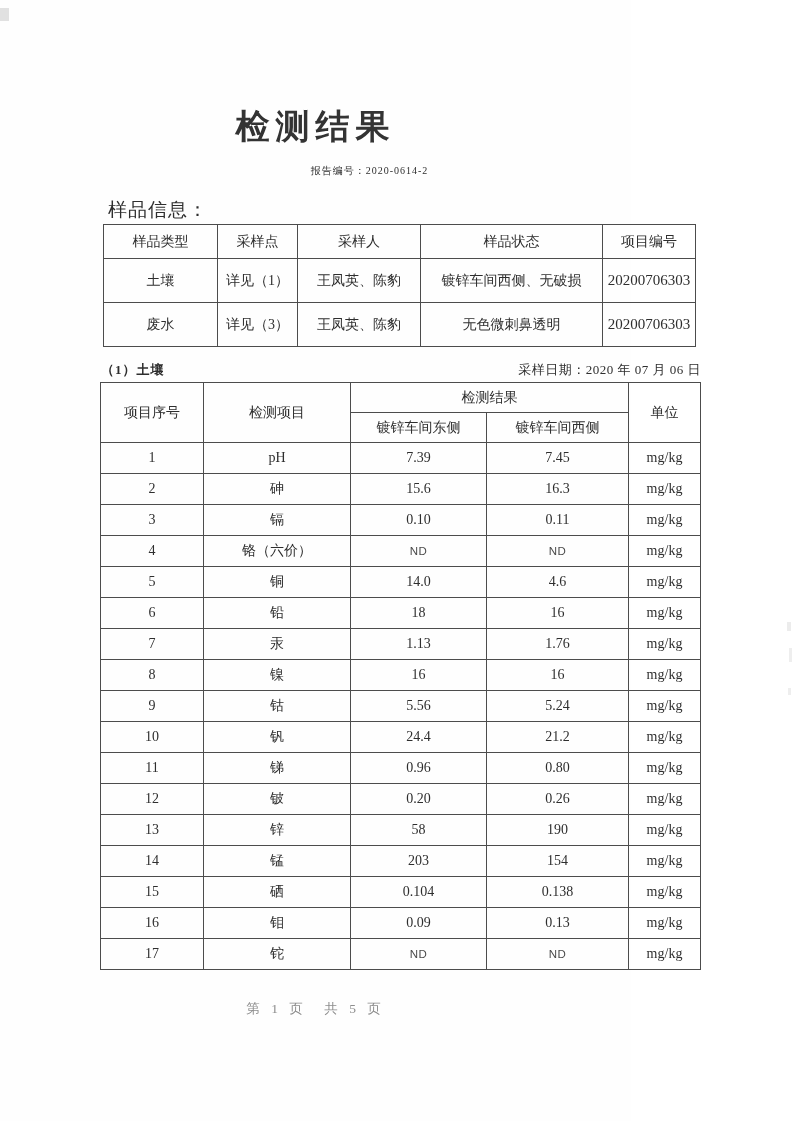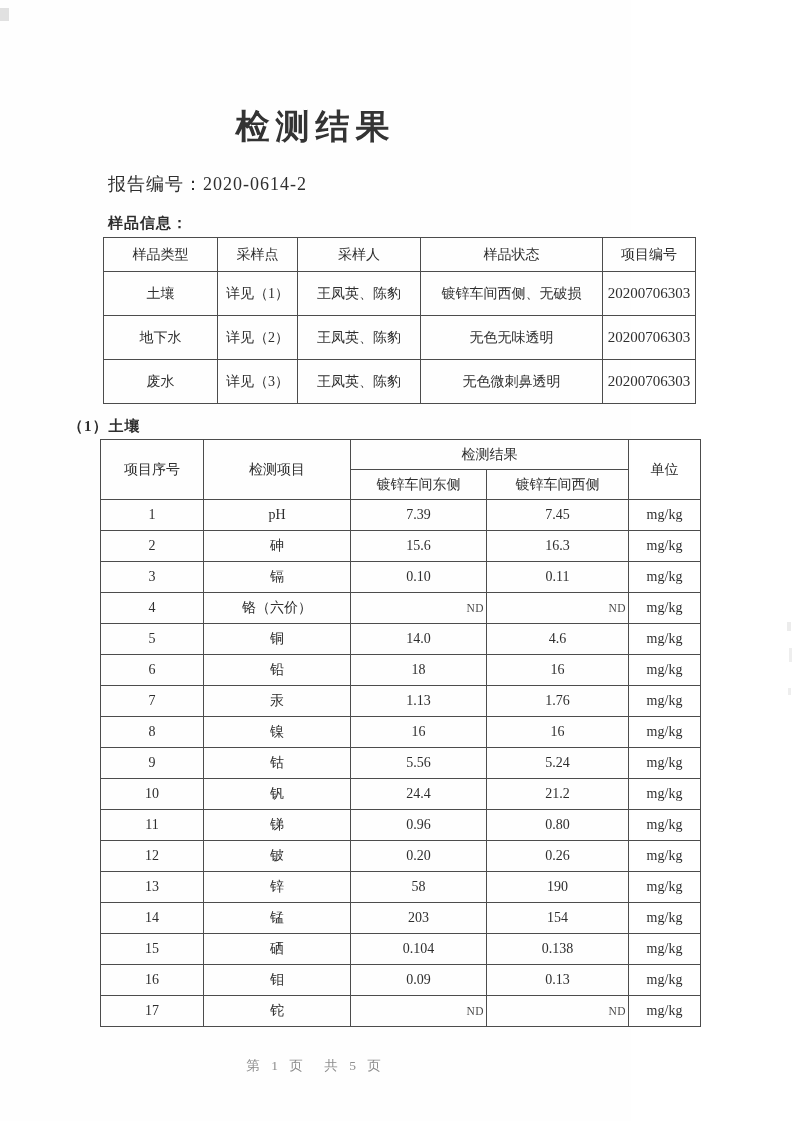--- a/index.html
+++ b/index.html
@@ -32,30 +32,31 @@
     margin: 0;
     padding-top: 104px;
     text-align: center;
     font-size: 34px;
     line-height: 46px;
     font-weight: 600;
     letter-spacing: 6px;
     color: #333333;
   }
   .report-line {
-    margin: 23px 0 0 108px;
-    font-size: 18px;
+    margin: 10px 0 0 108px;
+    font-size: 10px;
     line-height: 22px;
     letter-spacing: 1px;
+    text-align: center;
   }
   .sample-heading {
     margin: 17px 0 0 108px;
-    font-size: 15px;
+    font-size: 19px;
     line-height: 22px;
-    font-weight: bold;
+    font-weight: normal;
     letter-spacing: 1px;
   }
   table {
     border-collapse: collapse;
     table-layout: fixed;
   }
   th, td {
     border: 1px solid #4c4c4c;
     text-align: center;
     vertical-align: middle;
@@ -69,42 +70,41 @@
     margin: 3px 0 0 103px;
     width: 592px;
     padding-left: 43px;
   }
   table.t1 th { height: 33px; }
   table.t1 td { height: 43px; font-family: Liberation Serif, serif; }
   table.t1 td.num { font-size: 15px; }
 
   .soil-row {
     width: 600px;
-    margin: 12px 0 0 68px;
+    margin: 12px 0 0 101px;
     display: flex;
     justify-content: space-between;
     align-items: baseline;
-    font-size: 15px;
+    font-size: 13px;
     line-height: 21px;
   }
   .soil-row .left { font-weight: bold; letter-spacing: 1px; }
   .soil-row .right { letter-spacing: .5px; }
 
   table.t2 {
     margin: 2px 0 0 100px;
     width: 600px;
   }
   table.t2 th { height: 29px; }
   table.t2 td { height: 30px; }
   td.nd {
-    font-family: Liberation Serif, serif;
+    font-family: Liberation Sans, sans-serif;
     font-size: 11.5px;
     color: #4a4a4a;
     letter-spacing: .5px;
-    text-align: right;
   }
   .page-footer {
     margin-top: 30px;
     text-align: center;
     font-size: 13.5px;
     color: #8d8d8d;
     letter-spacing: 4px;
   }
 </style>
 </head>
@@ -143,38 +143,32 @@
     </thead>
     <tbody>
       <tr>
         <td>土壤</td>
         <td>详见（1）</td>
         <td>王凤英、陈豹</td>
         <td>镀锌车间西侧、无破损</td>
         <td class="num">20200706303</td>
       </tr>
       <tr>
-        <td>地下水</td>
-        <td>详见（2）</td>
-        <td>王凤英、陈豹</td>
-        <td>无色无味透明</td>
-        <td class="num">20200706303</td>
-      </tr>
-      <tr>
         <td>废水</td>
         <td>详见（3）</td>
         <td>王凤英、陈豹</td>
         <td>无色微刺鼻透明</td>
         <td class="num">20200706303</td>
       </tr>
     </tbody>
   </table>
 
   <div class="soil-row">
     <span class="left">（1）土壤</span>
+    <span class="right"><span>采样日期：</span><span>2020 年 07 月 06 日</span></span>
   </div>
 
   <table class="t2">
     <colgroup>
       <col style="width:103px">
         <col style="width:147px">
         <col style="width:136px">
         <col style="width:142px">
         <col style="width:72px">
     </colgroup>

